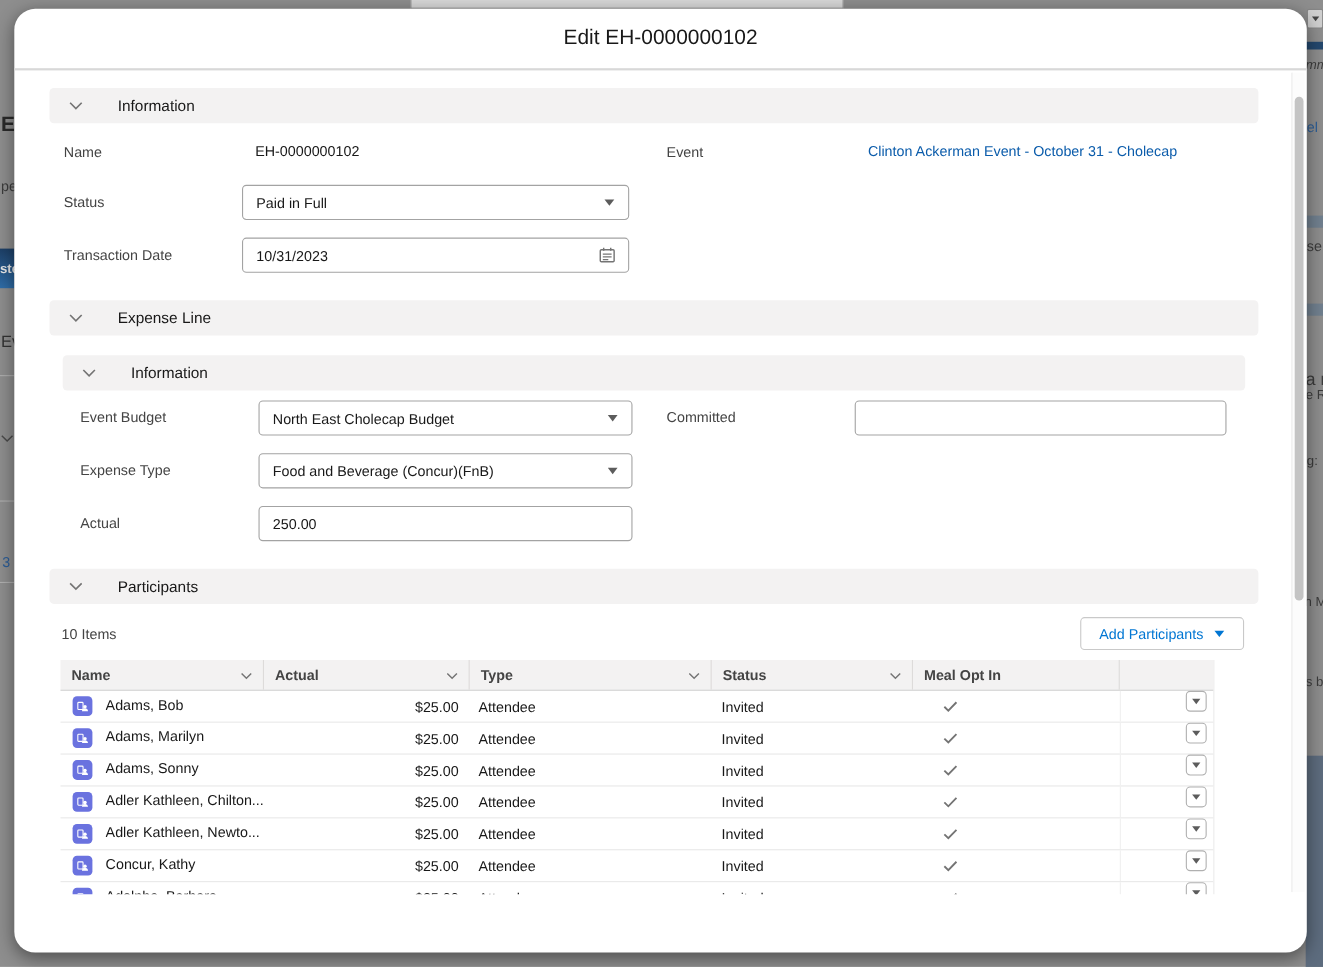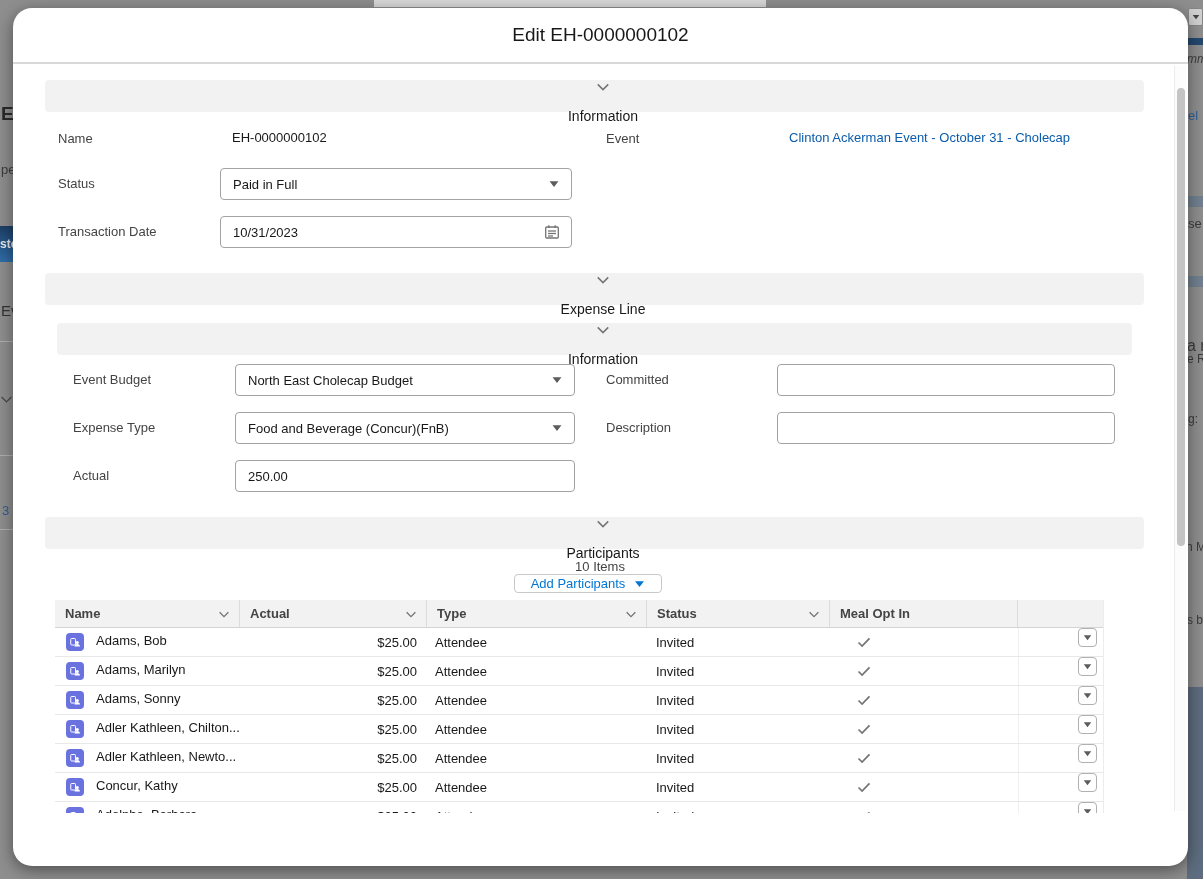--- a/index.html
+++ b/index.html
@@ -31,41 +31,41 @@
   .rf-sb { top:613px; left:1187px; font-size:12px; }
   .rf-er2 { top:684px; left:1187px; font-size:12px; }
   .rt-slateblock { position:absolute; top:687px; left:1187px; width:16px; height:192px; background:#5d6c7e; }
 
   
   .modal { position:absolute; top:8px; left:13px; width:1175px; height:858px; background:#fff; border-radius:19px; box-shadow:0 4px 16px rgba(0,0,0,.45); }
   .modal-header { height:56px; border-bottom:2px solid #d8d8d8; display:flex; align-items:center; justify-content:center; }
   .modal-title { font-size:19px; color:#181818; }
   .modal-body { position:absolute; top:58px; left:0; right:0; bottom:53px; overflow:hidden; padding:14px 44px 0 32px; }
 
-  .sec { height:32px; background:#f3f2f2; border-radius:4px; display:flex; align-items:center; padding-left:17px; gap:14px; cursor:pointer;flex-direction:column; }
+  .sec { height:32px; background:#f3f2f2; border-radius:4px; display:flex; align-items:center; padding-left:17px; gap:31px; cursor:pointer; }
   .sec .sec-label { font-size:14px; color:#181818; }
   .sec.nested { margin-left:12px; margin-right:12px; }
 
   .frow { display:flex; padding-left:13px; }
   .frow.nested { padding-left:28px; }
   .fcell { display:flex; width:548px; }
   .frow.nested .fcell { width:533px; }
   .fcell.right { width:auto; }
   .flbl { width:162px; padding-top:8px; font-size:13px; color:#444; }
   .fcell.right .flbl { width:171px; }
   .fctl { width:352px; position:relative; }
   .frow.nested .fctl { width:340px; }
   .fcell.right .fctl { width:338px; }
   .static-val { padding:7px 0 0 12px; font-size:13px; color:#181818; }
   .link-val { padding:7px 0 0 12px; font-size:13px; color:#0b5cab; text-decoration:none; display:inline-block; cursor:pointer; }
   .tbox { width:100%; height:32px; border:1px solid #a3a3a3; border-radius:4px; background:#fff; font-family:"Liberation Sans",sans-serif; font-size:13px; color:#181818; padding:0 32px 0 12px; outline:none; }
   .tbox.plain { padding-right:12px; }
   .ctl-icon { position:absolute; right:12px; top:9px; pointer-events:none; line-height:0; }
 
-  .items-row { display:flex; justify-content:space-between; align-items:center; height:34px; margin:10px 0 7px 0;flex-direction:column; }
+  .items-row { display:flex; justify-content:space-between; align-items:center; height:34px; margin:10px 0 7px 0; }
   .items-count { margin-left:11px; font-size:13px; color:#444; }
   .add-btn { height:30px; margin-right:13px; padding:0 16px; border:1px solid #c9c9c9; border-radius:4px; background:#fff; color:#0176d3; font-size:13px; font-family:"Liberation Sans",sans-serif; display:flex; align-items:center; gap:9px; cursor:pointer; }
 
   
   .ptable { margin-left:10px; width:1049px; border-right:1px solid #ececec; }
   .thead { display:flex; height:28px; background:#f3f2f2; border-bottom:1px solid #d4d4d4; }
   .th { display:flex; align-items:center; justify-content:space-between; font-size:13px; font-weight:700; color:#444; padding:0 8px 0 10px; border-right:1px solid #dddbda; cursor:pointer; }
   .th:last-child { border-right:none; }
   .c-name { width:185px; } .c-actual { width:187px; } .c-type { width:220px; }
   .c-status { width:183px; } .c-meal { width:188px; } .c-action { width:85px; }
@@ -243,26 +243,20 @@
           <div class="flbl">Expense Type</div>
           <div class="fctl">
             <input class="tbox" readonly="" value="Food and Beverage (Concur)(FnB)" style="">
             <span class="ctl-icon" style="top:12px">
               <svg width="12" height="8" viewBox="0 0 12 9">
                   <path d="M1 1.5h10L6 8z" fill="#5c5c5c"></path>
                 </svg>
             </span>
           </div>
         </div>
-        <div class="fcell right">
-          <div class="flbl">Description</div>
-          <div class="fctl">
-            <input class="tbox plain" value="" style="">
-          </div>
-        </div>
       </div>
 
       <div class="frow nested mb25">
         <div class="fcell">
           <div class="flbl">Actual</div>
           <div class="fctl">
             <input class="tbox plain" value="250.00" style="">
           </div>
         </div>
       </div>

